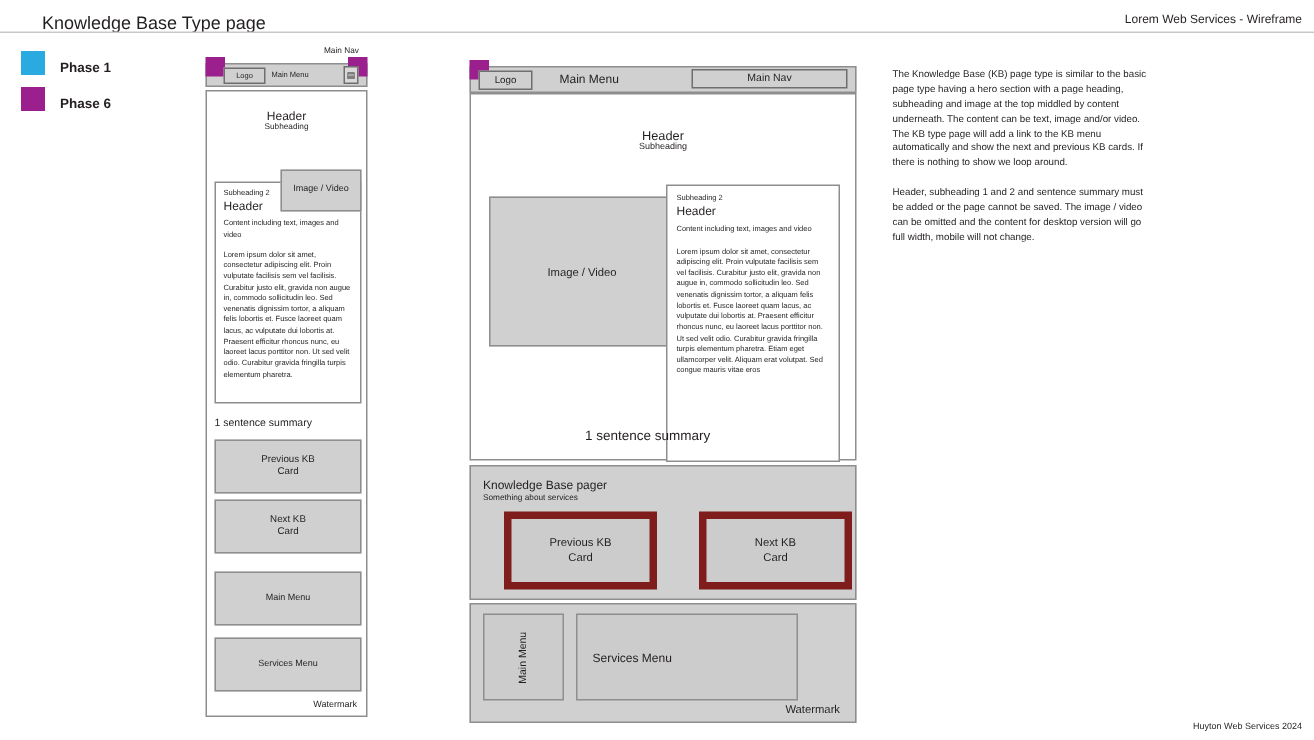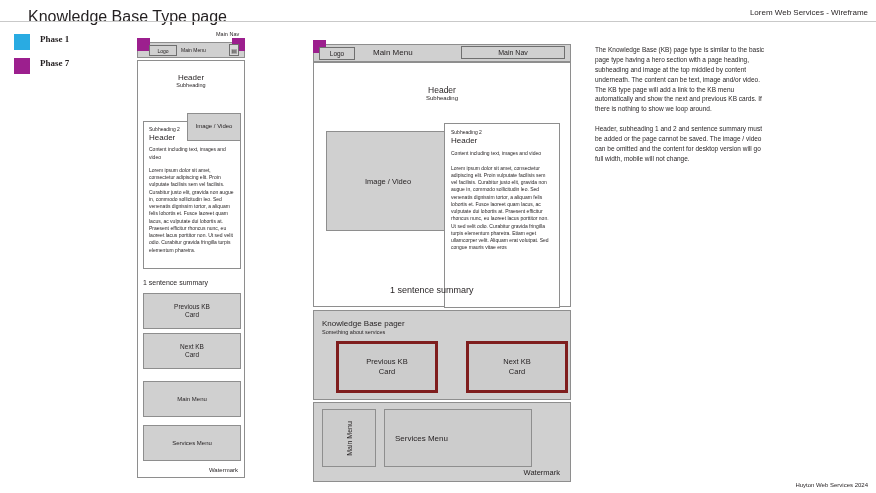--- a/index.html
+++ b/index.html
@@ -17,21 +17,21 @@
   }
   .page {
     position: absolute;
     inset: 0;
   }
   
   .top-title {
     position: absolute;
     left: 8px;
     top: 8px;
-    font-size: 16px;
+    font-size: 12px;
     color: #231f20;
     padding-left: 20px;
   }
   .top-right {
     position: absolute;
     right: 8px;
     top: 8px;
     font-size: 8px;
     color: #231f20;
   }
@@ -52,23 +52,22 @@
   }
 
   
   .legend {
     position: absolute;
     left: 14px;
     top: 34px;
   }
   .legend-row {
     display: flex;
-    align-items: flex-start;
+    align-items: flex-end;
     margin-bottom: 8px;
-    font-family: Liberation Serif, serif;
   }
   .legend-swatch {
     width: 16px;
     height: 16px;
     margin-right: 10px;
   }
   .legend-label {
     font-size: 9px;
     font-weight: bold;
   }
@@ -287,21 +286,21 @@
   }
   .dk-pager-sub {
     position: absolute; left: 8px; top: 18px;
     font-size: 5.5px;
   }
   .dk-pg-card {
     position: absolute;
     top: 30px;
     width: 102px; height: 52px;
     background: #cccccc;
-    border: 3px solid #7f1d1d;
+    border: 5px solid #7f1d1d;
     box-sizing: border-box;
     display: flex; align-items: center; justify-content: center;
     text-align: center;
     font-size: 7.5px;
     line-height: 1.3;
   }
   .dk-footer {
     position: absolute;
     left: 0; top: 362px;
     width: 258px; height: 80px;
@@ -362,21 +361,21 @@
   <div class="top-rule"></div>
   <div class="bottom-right">Huyton Web Services 2024</div>
 
   <div class="legend">
     <div class="legend-row">
       <div class="legend-swatch" style="background:#29abe2"></div>
       <div class="legend-label">Phase 1</div>
     </div>
     <div class="legend-row">
       <div class="legend-swatch" style="background:#9c1f8e"></div>
-      <div class="legend-label">Phase 7</div>
+      <div class="legend-label">Phase 6</div>
     </div>
   </div>
 
   <div id="mobile-wire">
 
     <div class="mob-mainnav-lbl">Main Nav</div>
 
     <div class="mob-navbar"></div>
     <div class="phase2-sq" style="left:0px; top:2px;"></div>
     <div class="phase2-sq" style="left:95px; top:2px;"></div>

